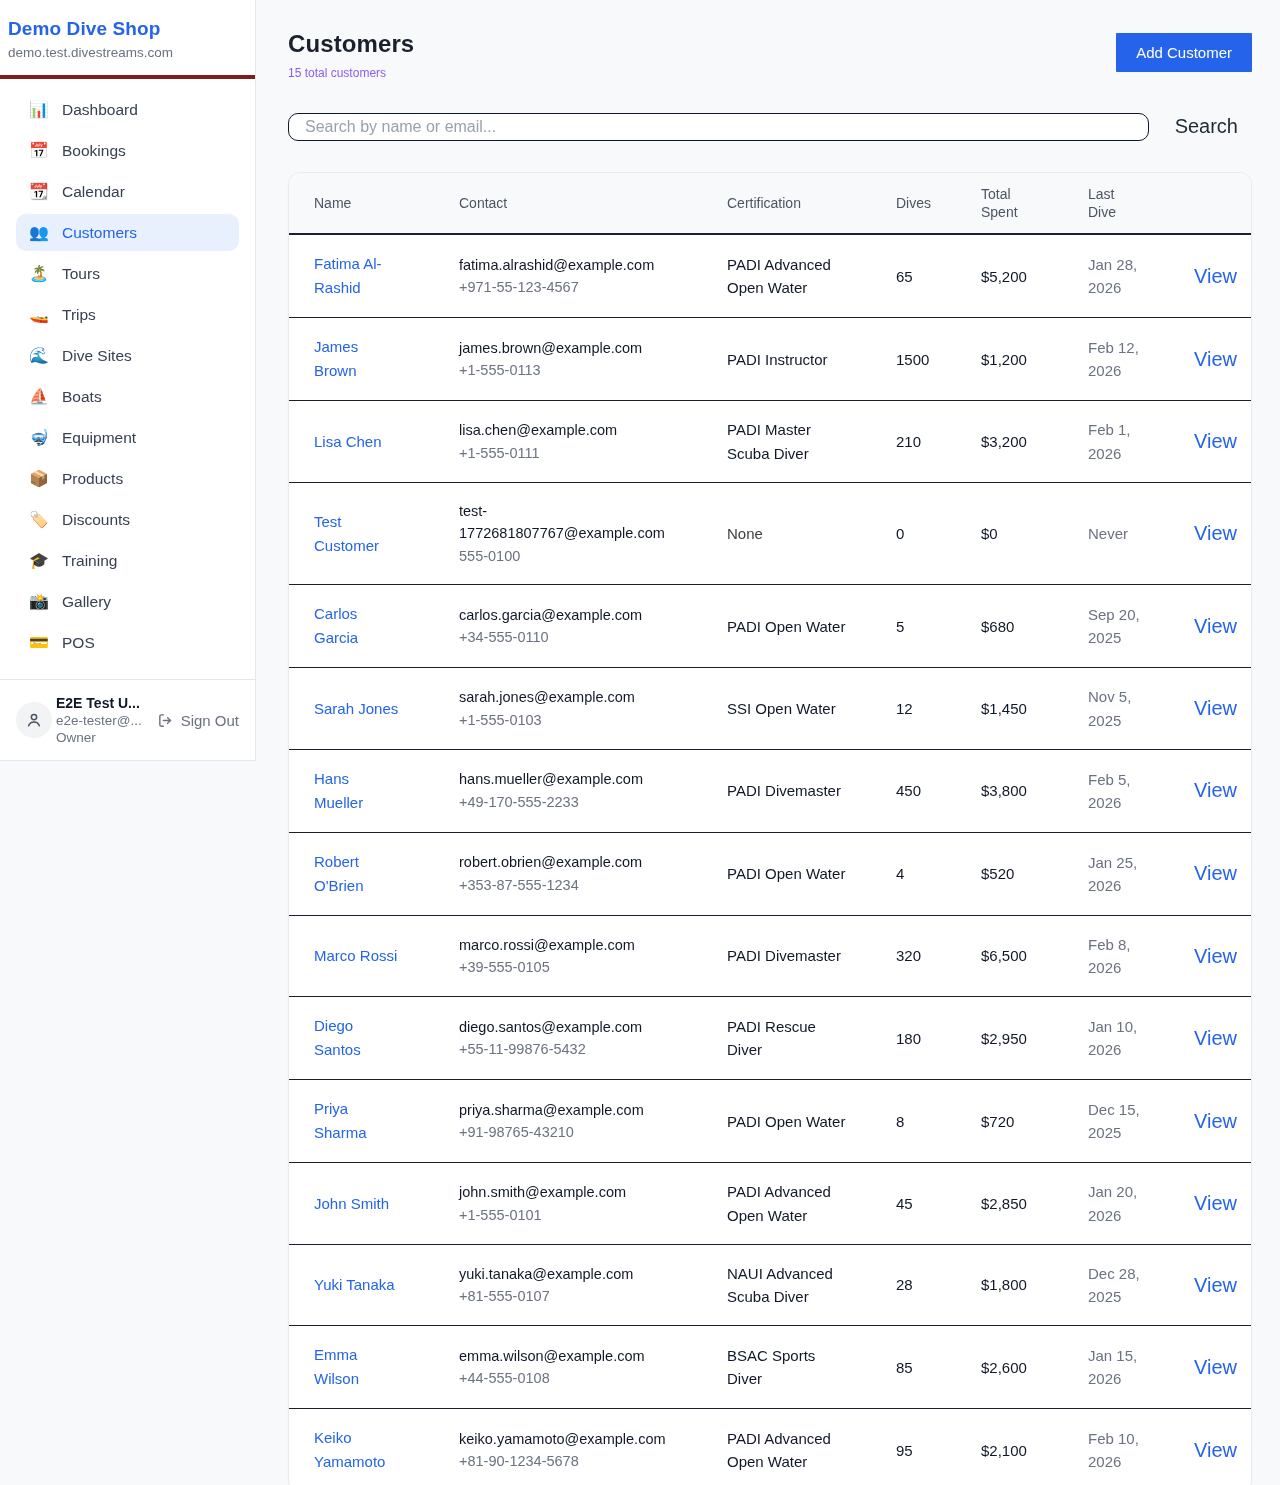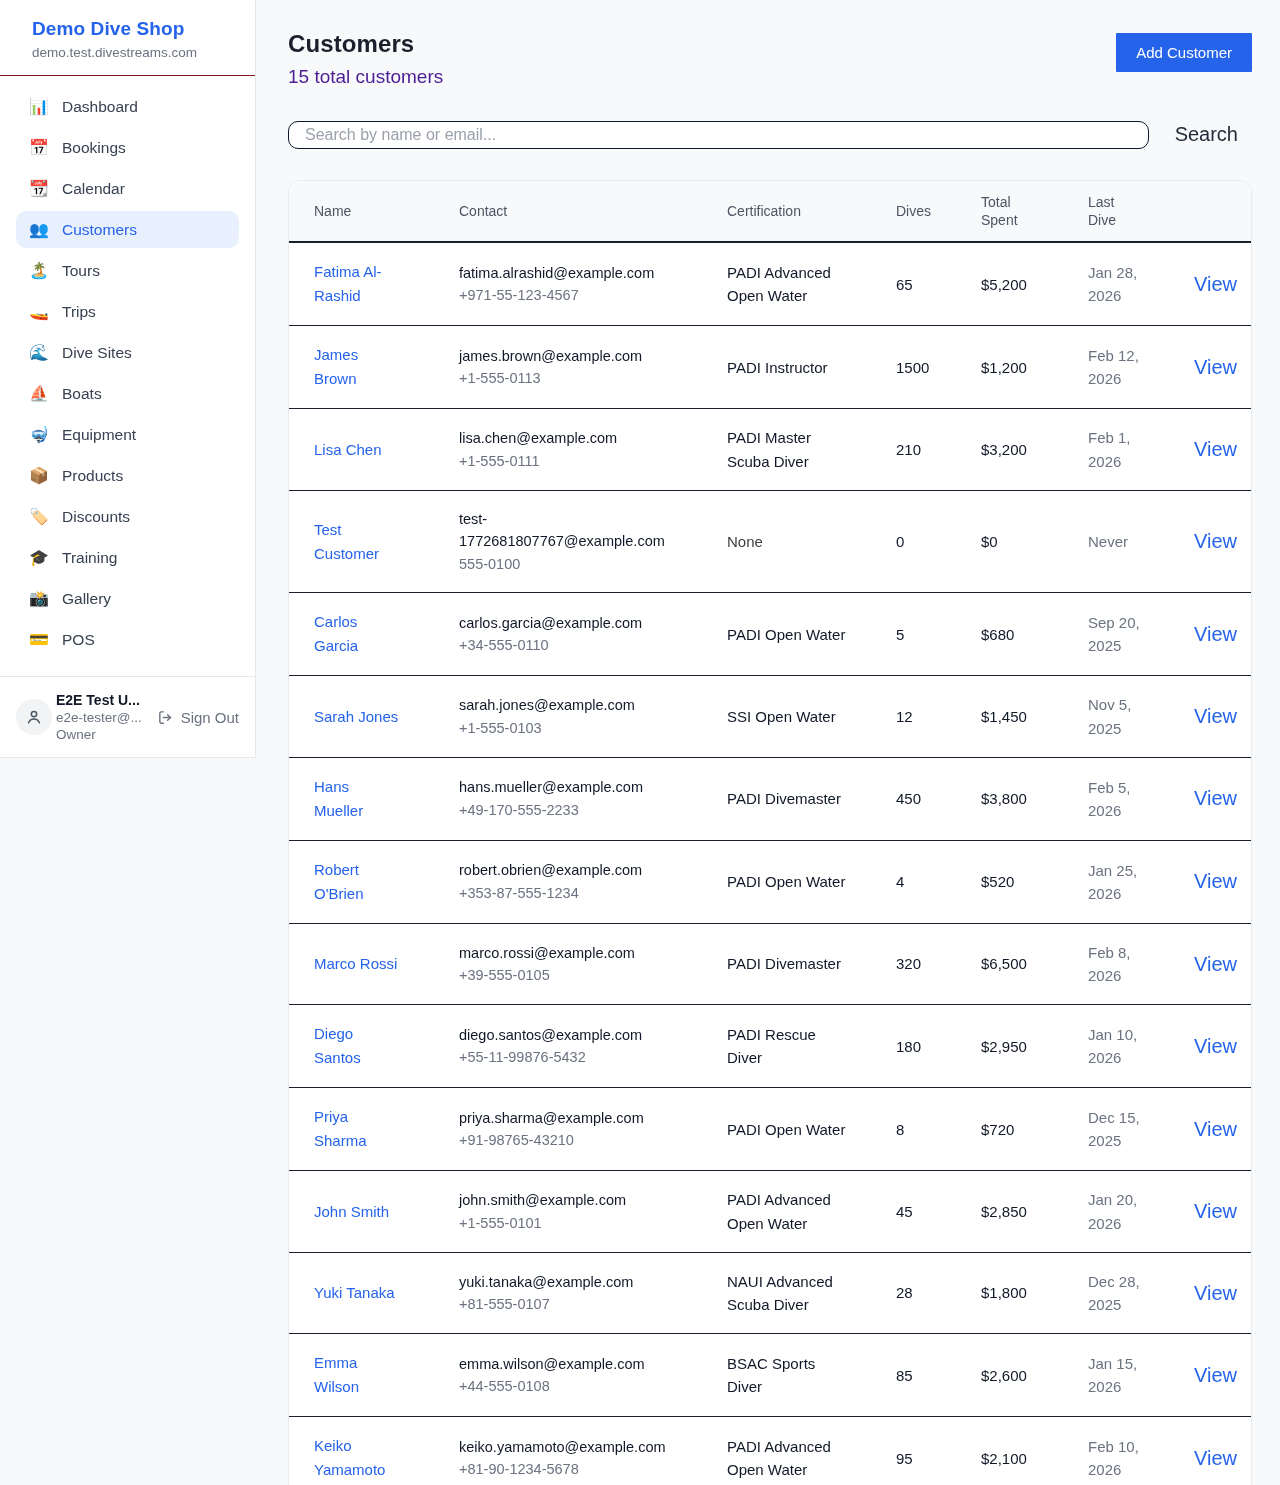--- a/index.html
+++ b/index.html
@@ -12,21 +12,21 @@
   }
   .app { display:flex; align-items:flex-start; width:1280px; }
 
   
   .sidebar {
     width:256px; flex:0 0 256px;
     background:#ffffff;
     border-right:1px solid #e5e7eb;
     border-bottom:1px solid #e5e7eb;
   }
-  .logo-block { padding:18px 16px 15px 32px; border-bottom:1px solid #7f1d1d; }
+  .logo-block { padding:18px 16px 15px 8px; border-bottom:4px solid #7f1d1d; }
   .shop-name { color:#2563eb; font-size:19px; font-weight:700; letter-spacing:.1px; }
   .shop-domain { color:#6b7280; font-size:13.5px; margin-top:5px; }
   .nav { padding:12px 16px 8px 16px; list-style:none; }
   .nav-item {
     display:flex; align-items:center; gap:12px;
     padding:9px 12px; margin-bottom:4px;
     border-radius:10px; cursor:pointer;
     font-size:15.5px; color:#374151;
   }
   .nav-item .nav-icon { width:22px; font-size:16px; text-align:center; flex:0 0 22px; }
@@ -49,21 +49,21 @@
   .sign-out {
     margin-left:auto; display:flex; align-items:center; gap:7px;
     background:none; border:none; cursor:pointer;
     color:#6b7280; font-size:15px; font-family:inherit; white-space:nowrap;
   }
 
   
   .main { flex:1; padding:30px 28px 24px 32px; }
   .page-header { display:flex; align-items:flex-start; justify-content:space-between; }
   .page-title { font-size:24px; font-weight:700; color:#1a202c; letter-spacing:.1px; }
-  .page-subtitle { font-size:19px; color:#4c1d95; margin-top:8px; }
+  .page-subtitle { font-size:12px; color:#8b5cf6; margin-top:8px; }
   .btn-primary {
     background:#2563eb; color:#ffffff; border:none; cursor:pointer;
     font-family:inherit; font-size:15px; font-weight:500;
     padding:11px 20px; border-radius:1px; margin-top:3px;
   }
   .search-row { display:flex; align-items:center; margin-top:27px; }
   .search-input {
     flex:1; height:28px;
     border:1.5px solid #0f172a; border-radius:10px;
     background:#ffffff; padding:0 16px;

